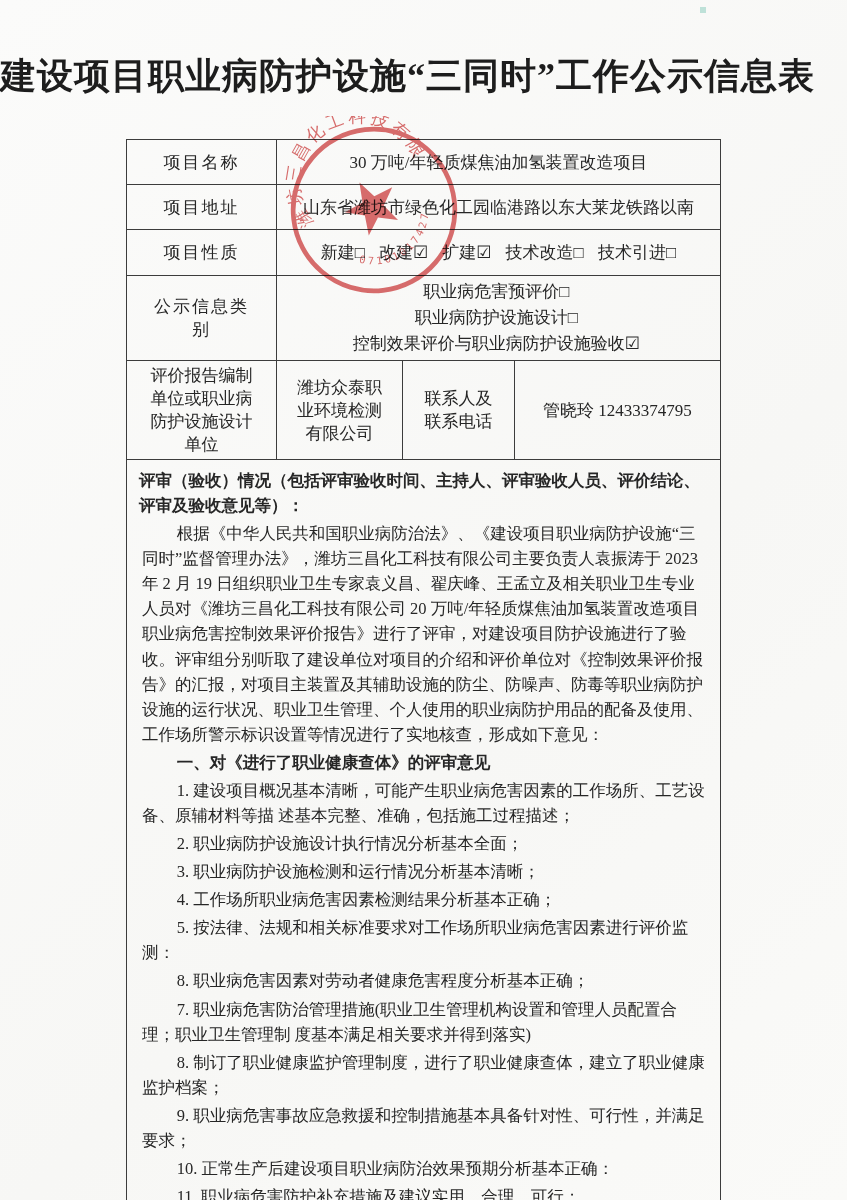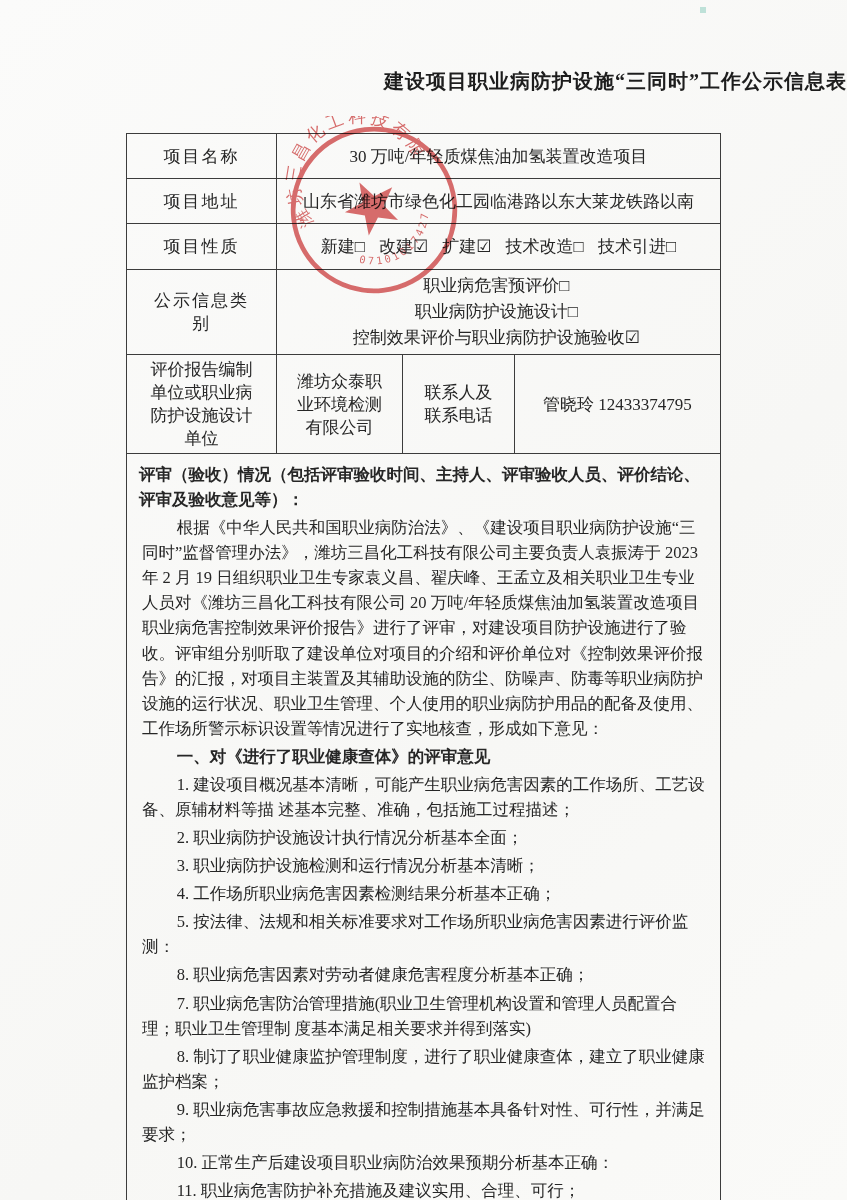--- a/index.html
+++ b/index.html
@@ -8,23 +8,23 @@
     position:relative;
     width:847px;height:1200px;
     margin:0 auto;
     background:linear-gradient(135deg,#fbfbfa 0%,#f7f7f5 60%,#fafaf8 100%);
     font-family:"Liberation Serif","DejaVu Serif",serif;
     color:#242424;
     overflow:hidden;
   }
   .doc-title{
     margin:0;
-    padding-top:68px;
-    text-align:right;
-    font-size:20px;
+    padding-top:52px;
+    text-align:left;
+    font-size:36px;
     font-weight:bold;
     letter-spacing:1px;
     color:#1d1d1d;
   }
   table.form{
     border-collapse:collapse;
     margin:38px auto 0 auto;
     width:594px;
     table-layout:fixed;
     font-size:17px;

